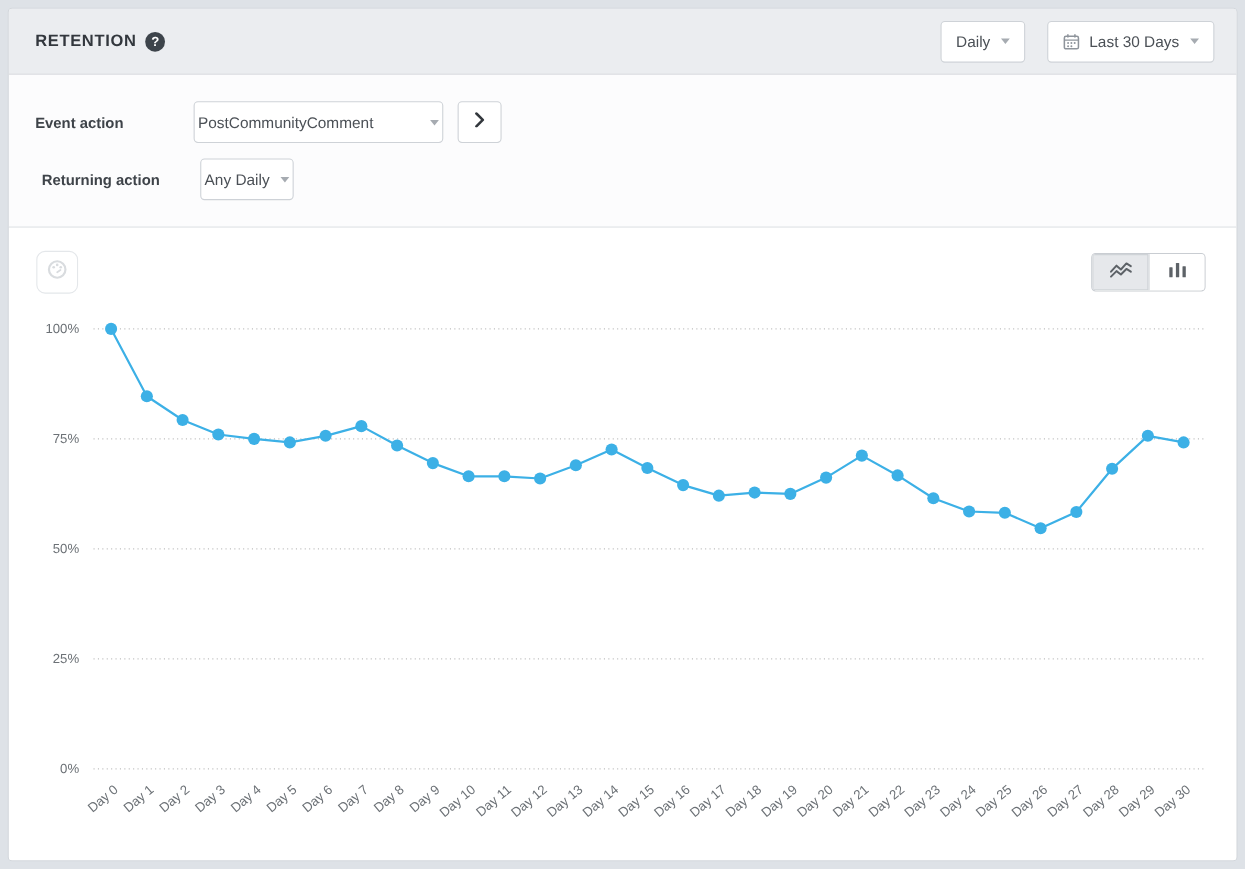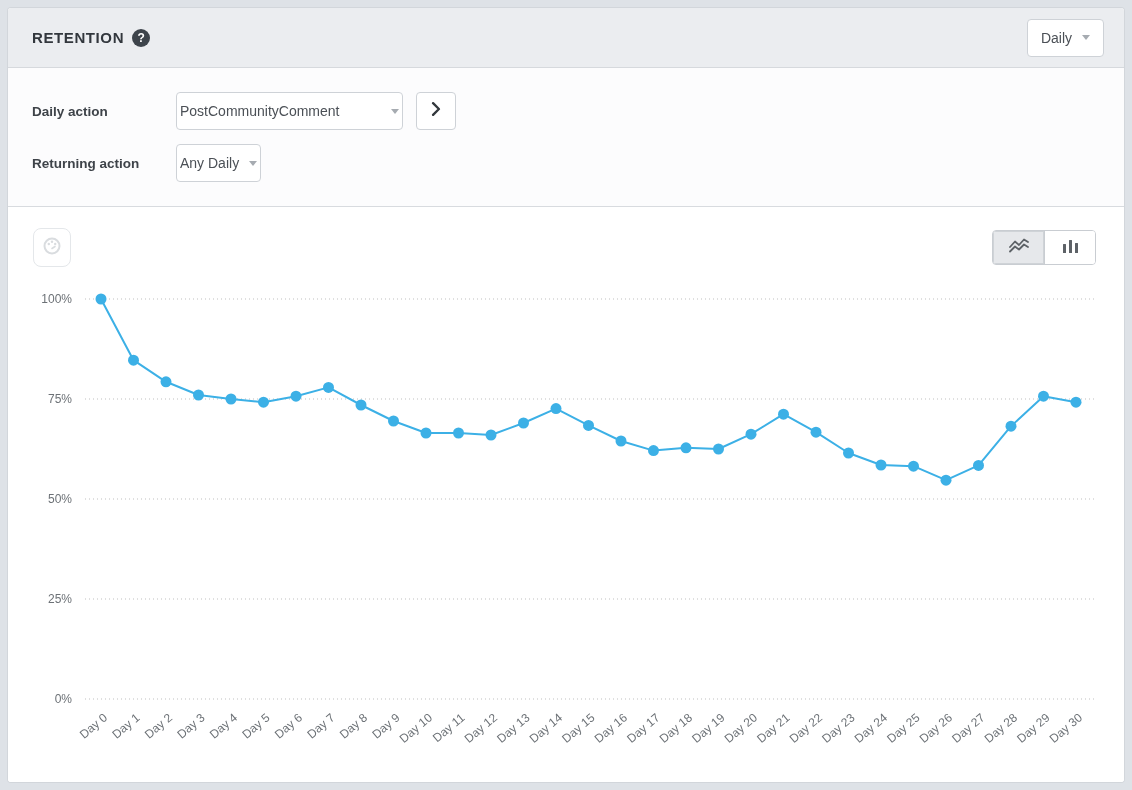--- a/index.html
+++ b/index.html
@@ -75,21 +75,21 @@
   }
   .cal-icon { margin-right: 8px; display: inline-flex; }
   
   .controls {
     flex: 0 0 auto;
     background: #fcfcfd;
     border-bottom: 1px solid #d8dbdf;
     padding: 24px 24px 24px 24px;
   }
   .control-row { display: flex; align-items: center; }
-  .control-row + .control-row { margin-top: 14px; }
+  .control-row + .control-row { margin-top: 14px; margin-left: 6px; }
   .control-label {
     width: 144px;
     font-size: 13.5px;
     font-weight: 700;
     color: #3e4349;
   }
   .select {
     background: #ffffff;
     border: 1px solid #ced2d7;
     border-radius: 4px;
@@ -162,26 +162,43 @@
 <div class="card">
 
   <div class="card-header">
     <span class="report-title">RETENTION</span>
     <span class="help-badge">?</span>
     <div class="header-right">
       <div class="btn">
         <span>Daily</span>
         <span class="caret"></span>
       </div>
+      <div class="btn">
+        <span class="cal-icon">
+          <svg width="16" height="16" viewBox="0 0 16 16">
+            <rect x="1.6" y="3" width="12.8" height="11.4" rx="1.5" fill="none" stroke="#8e949b" stroke-width="1.4"></rect>
+            <line x1="1.6" y1="6.4" x2="14.4" y2="6.4" stroke="#8e949b" stroke-width="1.2"></line>
+            <line x1="4.8" y1="1.2" x2="4.8" y2="4" stroke="#8e949b" stroke-width="1.4"></line>
+            <line x1="11.2" y1="1.2" x2="11.2" y2="4" stroke="#8e949b" stroke-width="1.4"></line>
+            <circle cx="5" cy="9" r="0.9" fill="#8e949b"></circle>
+              <circle cx="8" cy="9" r="0.9" fill="#8e949b"></circle>
+              <circle cx="11" cy="9" r="0.9" fill="#8e949b"></circle>
+            <circle cx="5" cy="12" r="0.9" fill="#8e949b"></circle>
+              <circle cx="8" cy="12" r="0.9" fill="#8e949b"></circle>
+          </svg>
+        </span>
+        <span>Last 30 Days</span>
+        <span class="caret"></span>
+      </div>
     </div>
   </div>
 
   <div class="controls">
     <div class="control-row">
-      <span class="control-label">Daily action</span>
+      <span class="control-label">Event action</span>
       <div class="select wide">
         <span>PostCommunityComment</span>
         <span class="caret"></span>
       </div>
       <div class="next-btn">
         <span>
           <svg width="10" height="14" viewBox="0 0 8 12">
             <polyline points="1.5,1 6.5,6 1.5,11" stroke="#33383d" stroke-width="2" fill="none" stroke-linecap="round" stroke-linejoin="round"></polyline>
           </svg>
         </span>

